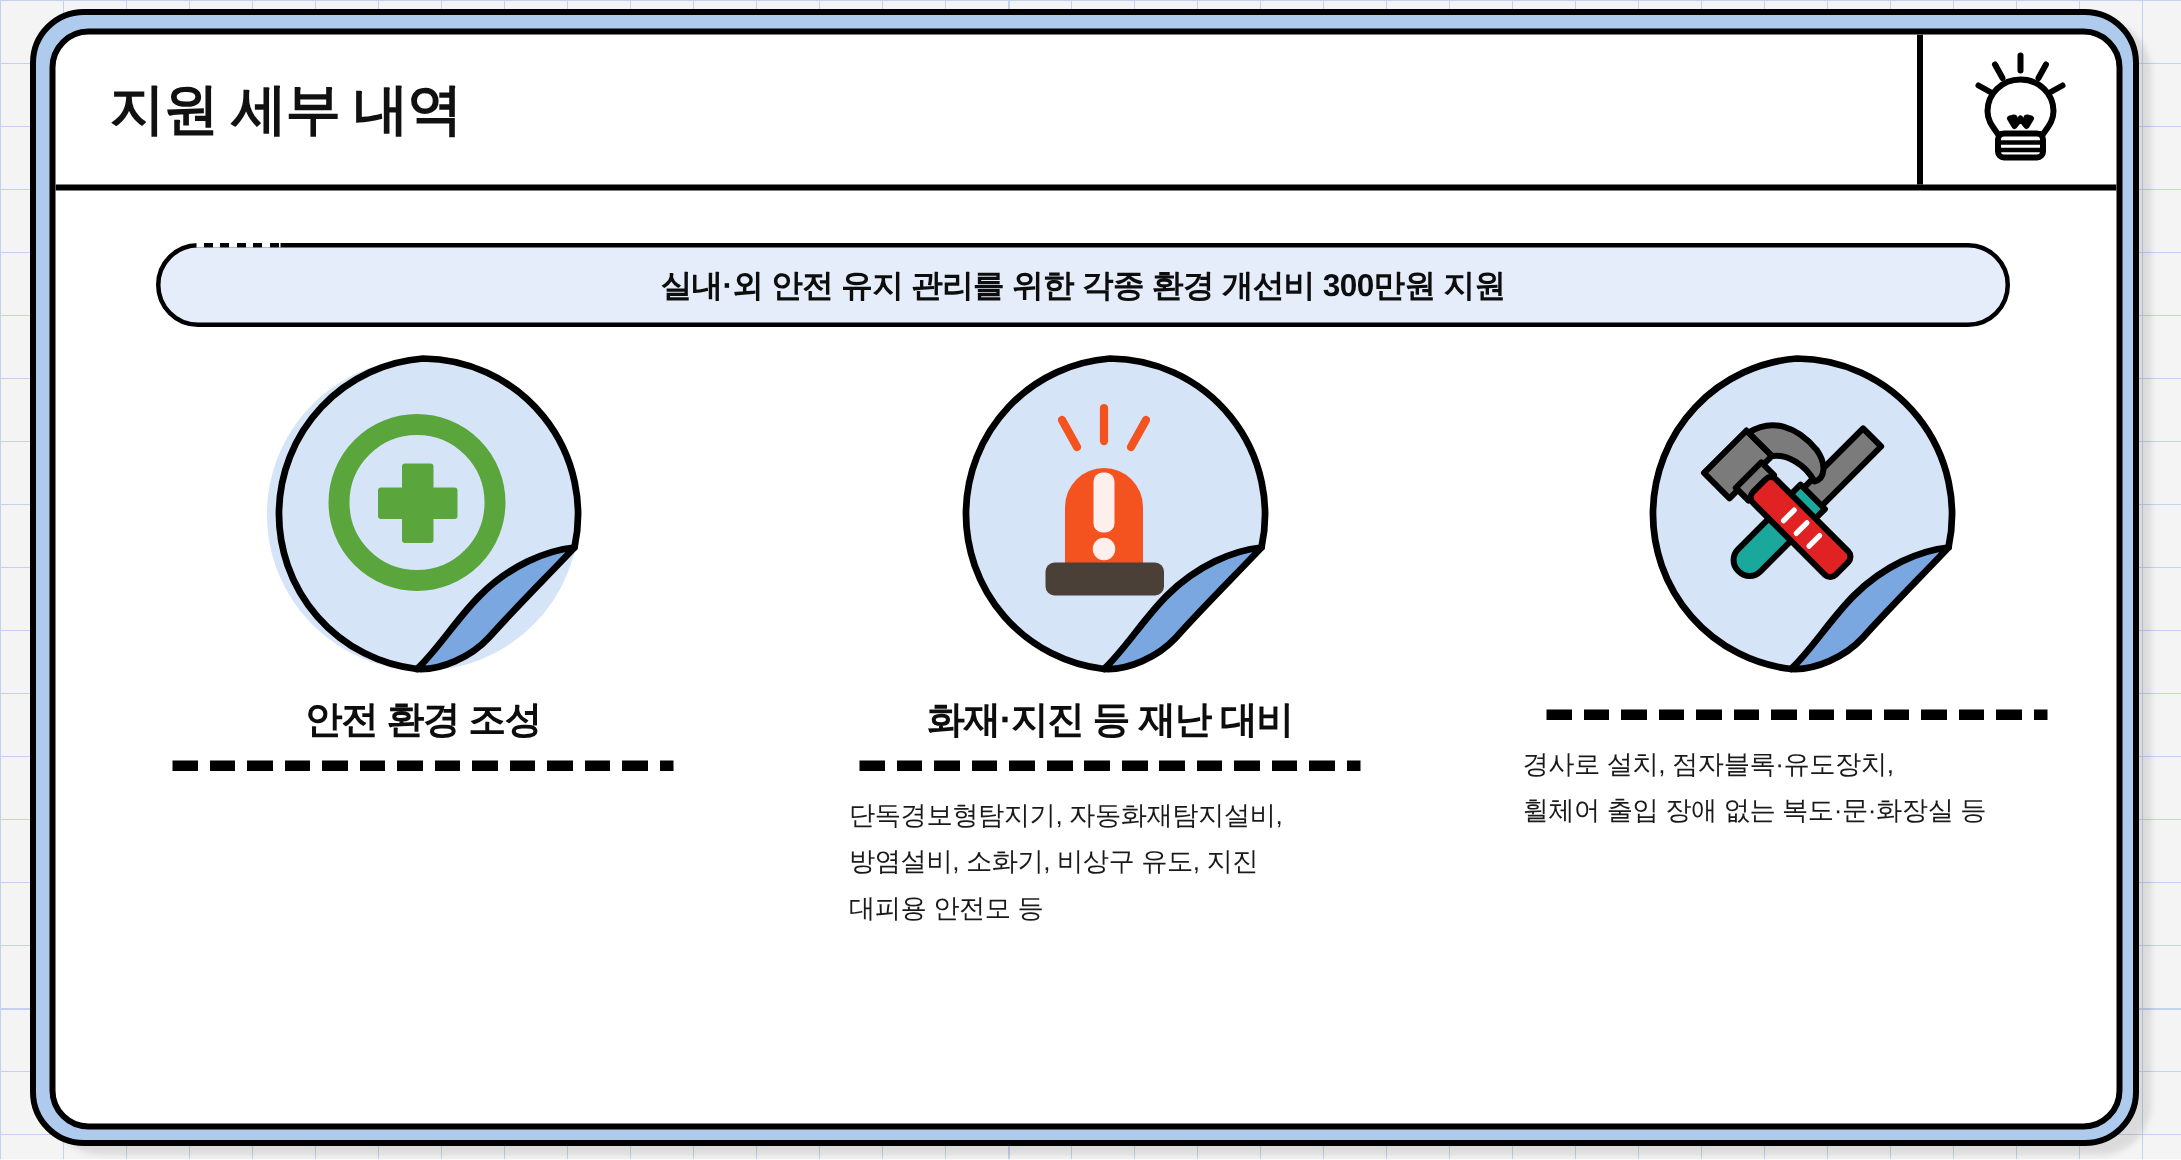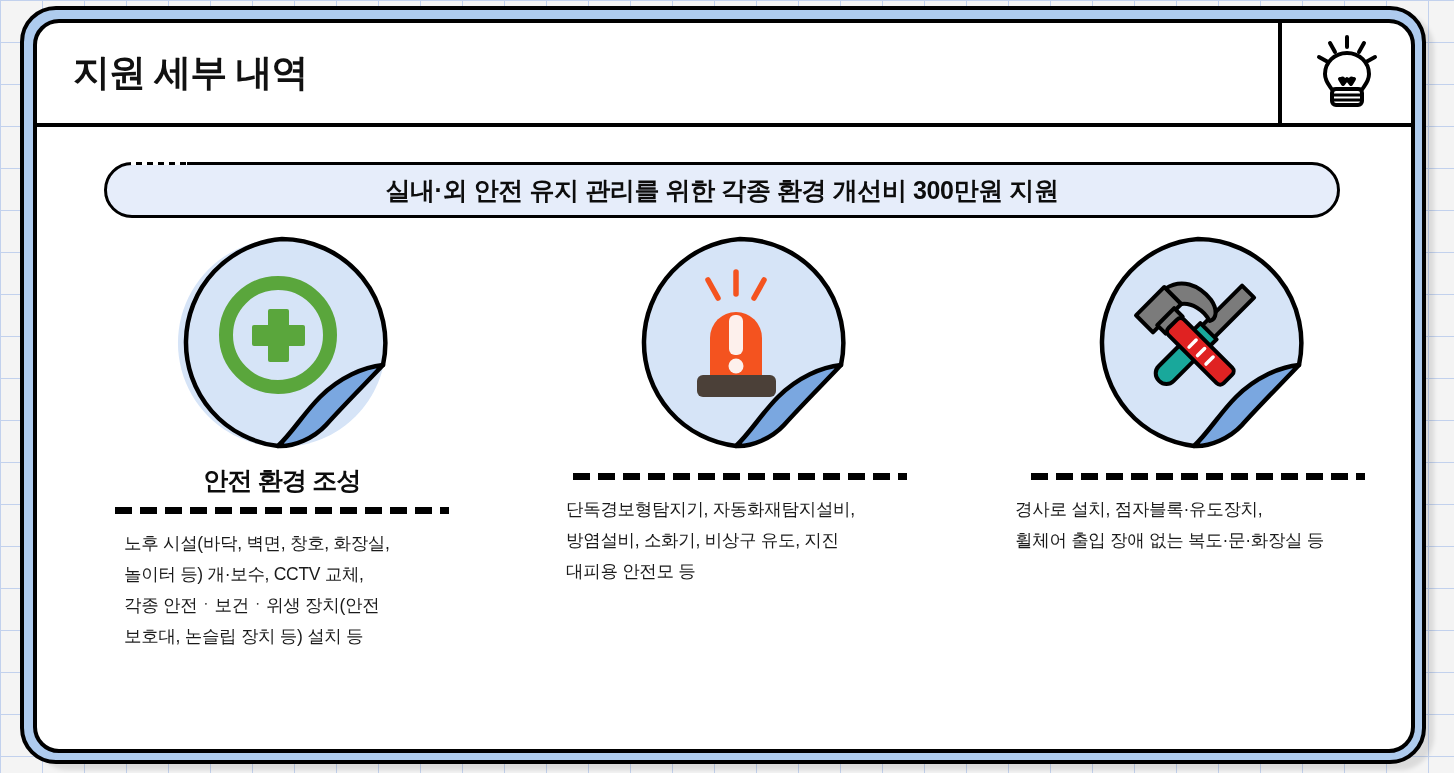--- a/index.html
+++ b/index.html
@@ -103,21 +103,21 @@
     justify-content: center;
   }
   
   #banner-dash {
     position: absolute;
     left: 24px; top: -3px;
     width: 56px; height: 3px;
     background: repeating-linear-gradient(to right, #ffffff 0 5px, transparent 5px 11px);
   }
   #banner-text {
-    font-size: 25px;
+    font-size: 21px;
     font-weight: 700;
     color: #0d0d0d;
     letter-spacing: -.4px;
     white-space: nowrap;
   }
 
   
   #columns {
     position: absolute;
     left: 16px; top: 212px;
@@ -226,24 +226,20 @@
                      C128 196 118 206 104 211
                      A104 104 0 0 1 108 4 Z" fill="#d6e4f7" stroke="#000" stroke-width="4.5" stroke-linejoin="round"></path>
             <path d="M209 130 C190 150 168 172 152 190 C140 203 120 212 104 211 C118 198 130 178 146 162 C166 142 190 132 209 130 Z" fill="#7aa7e0" stroke="#000" stroke-width="4.5" stroke-linejoin="round"></path>
             <circle cx="104" cy="100" r="52" fill="none" stroke="#5aa63c" stroke-width="14"></circle>
             <rect x="94" y="74" width="21" height="53" rx="2" fill="#5aa63c"></rect>
             <rect x="78" y="90" width="53" height="21" rx="2" fill="#5aa63c"></rect>
           </svg>
         </div>
         <div class="col-title">안전 환경 조성</div>
         <div class="col-rule"></div>
-        <div class="col-body">노후 시설(바닥, 벽면, 창호, 화장실,
-놀이터 등) 개·보수, CCTV 교체,
-각종  안전ㆍ보건ㆍ위생  장치(안전
-보호대, 논슬립 장치 등) 설치 등</div>
       </div>
 
       <div class="column c2">
         <div class="sticker">
           <svg width="216" height="216" viewBox="0 0 216 216" aria-hidden="true">
             <path d="M108 4
                      A104 104 0 0 1 209 130
                      C186 140 160 160 140 182
                      C128 196 118 206 104 211
                      A104 104 0 0 1 108 4 Z" fill="#d6e4f7" stroke="#000" stroke-width="4.5" stroke-linejoin="round"></path>
@@ -252,20 +248,21 @@
               <line x1="104" y1="37" x2="104" y2="59"></line>
               <line x1="76" y1="45" x2="86" y2="63"></line>
               <line x1="132" y1="45" x2="122" y2="63"></line>
             </g>
             <path d="M78 143 L78 103 A26 26 0 0 1 130 103 L130 143 Z" fill="#f4531f"></path>
             <rect x="97" y="80" width="14" height="40" rx="6" fill="#fdf0ec"></rect>
             <circle cx="104" cy="131" r="7.5" fill="#fdf0ec"></circle>
             <rect x="65" y="140" width="79" height="22" rx="6" fill="#4b4038"></rect>
           </svg>
         </div>
+        <div class="col-title">화재·지진 등 재난 대비</div>
         <div class="col-rule"></div>
         <div class="col-body">단독경보형탐지기,  자동화재탐지설비,
 방염설비, 소화기, 비상구 유도, 지진
 대피용 안전모 등</div>
       </div>
 
       <div class="column c3">
         <div class="sticker">
           <svg width="216" height="216" viewBox="0 0 216 216" aria-hidden="true">
             <path d="M108 4

